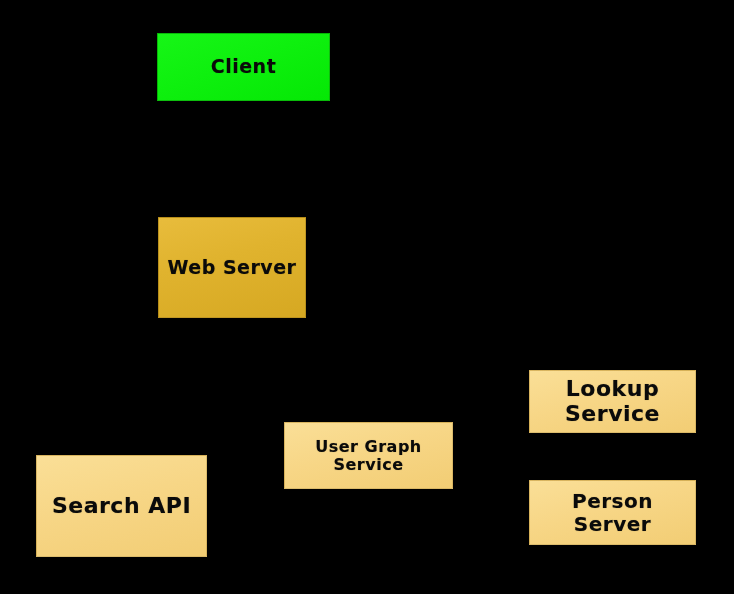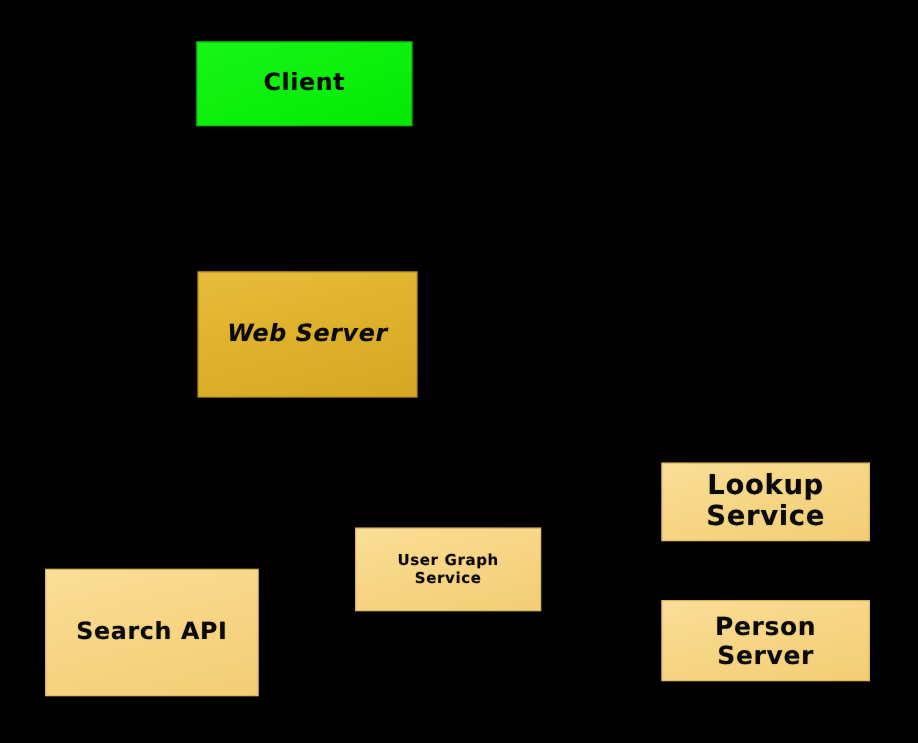--- a/index.html
+++ b/index.html
@@ -53,36 +53,36 @@
 </style>
 </head>
 <body>
 
 <div id="canvas">
 
   <div class="node fill-green" style="left:157px; top:33px; width:173px; height:68px; font-size:19px;">
     <span class="label">Client</span>
   </div>
 
-  <div class="node fill-gold" style="left:158px; top:217px; width:176px; height:101px; font-size:19px;font-style:italic;">
+  <div class="node fill-gold" style="left:158px; top:217px; width:148px; height:101px; font-size:19px;">
     <span class="label">Web Server</span>
   </div>
 
   <div class="node fill-sand" style="left:529px; top:370px; width:167px; height:63px; font-size:22px;">
     <span class="label">Lookup
 Service</span>
   </div>
 
-  <div class="node fill-sand" style="left:284px; top:422px; width:149px; height:67px; font-size:12px;">
+  <div class="node fill-sand" style="left:284px; top:422px; width:169px; height:67px; font-size:16px;">
     <span class="label">User Graph
 Service</span>
   </div>
 
   <div class="node fill-sand" style="left:529px; top:480px; width:167px; height:65px; font-size:20px;">
     <span class="label">Person
 Server</span>
   </div>
 
-  <div class="node fill-sand" style="left:36px; top:455px; width:171px; height:102px; font-size:19px;">
+  <div class="node fill-sand" style="left:36px; top:455px; width:171px; height:102px; font-size:22px;">
     <span class="label">Search API</span>
   </div>
 
 </div>
 
 </body></html>

